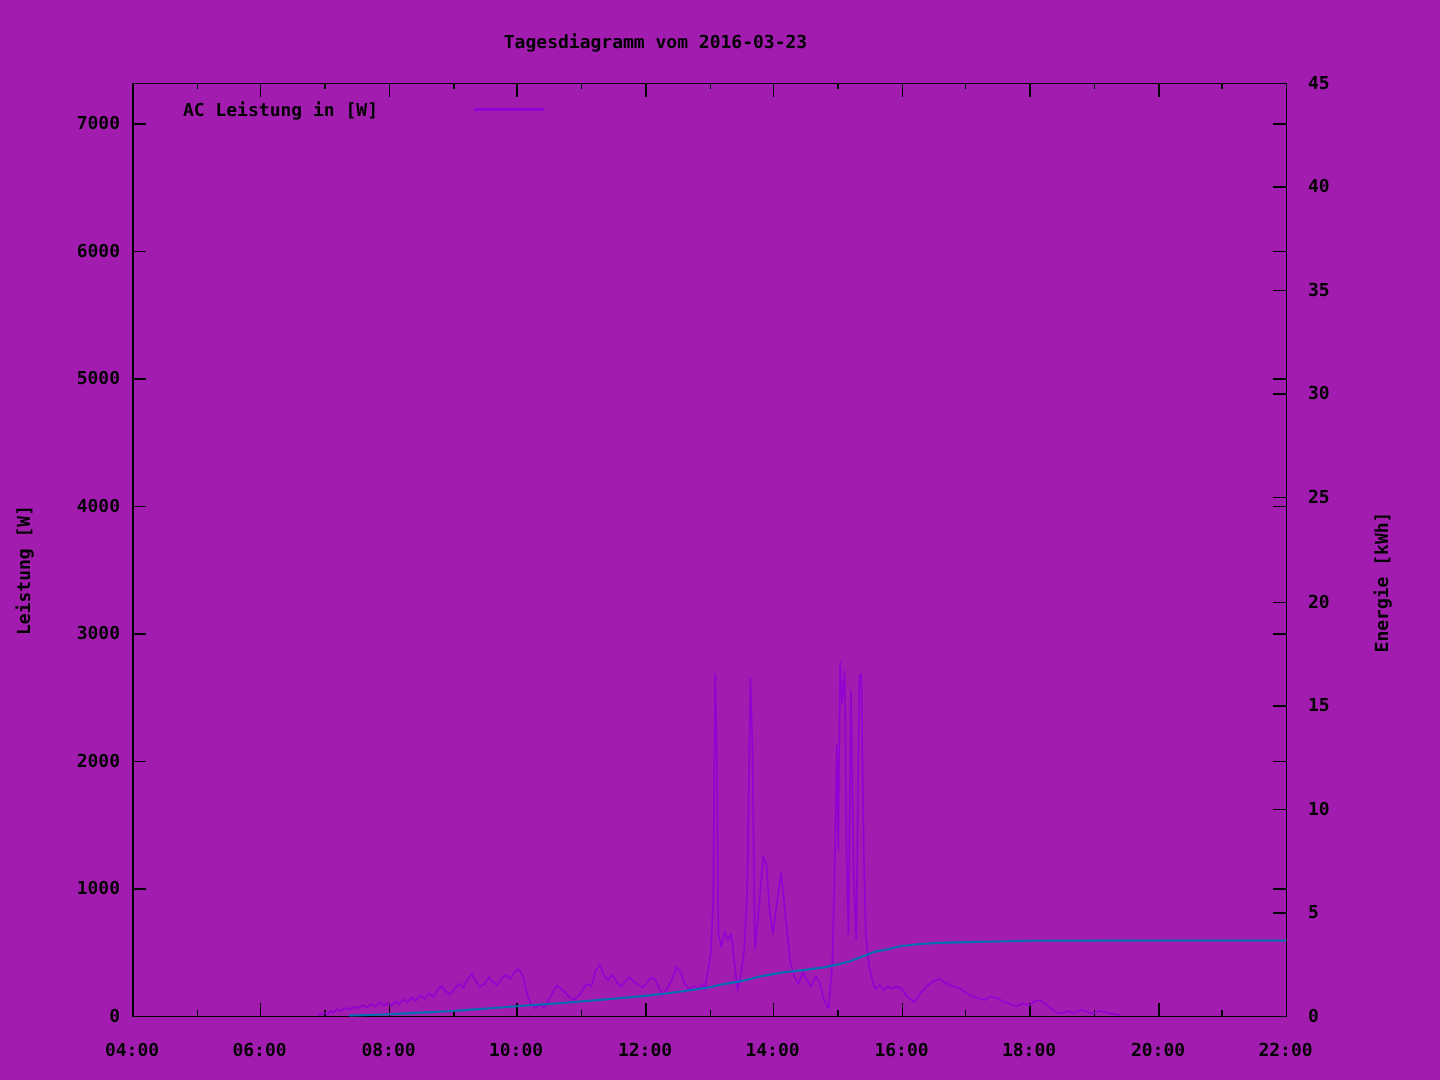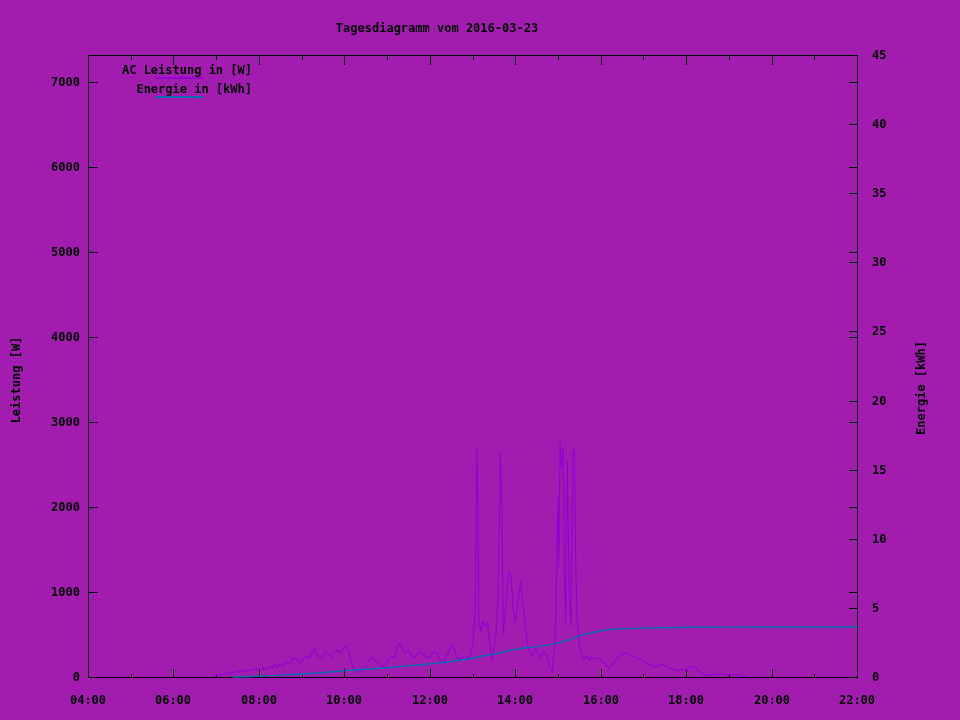--- a/index.html
+++ b/index.html
@@ -2,21 +2,21 @@
 <html><head>
 <meta charset="utf-8">
 <style>
   html,body{margin:0;padding:0;background:#ffffff;}
   body{width:960px;height:720px;font-family:"DejaVu Sans Mono",monospace;font-weight:bold;color:#000;}
   .chart{position:relative;width:960px;height:720px;background:#a21caf;overflow:hidden;}
   .title{position:absolute;top:21px;left:437px;transform:translateX(-50%);font-size:12px;white-space:nowrap;}
   .ylabel{position:absolute;left:16px;top:380px;transform:translate(-50%,-50%) rotate(-90deg);font-size:12px;white-space:nowrap;}
   .y2label{position:absolute;left:921px;top:388px;transform:translate(-50%,-50%) rotate(-90deg);font-size:12px;white-space:nowrap;}
   .legend{position:absolute;left:92px;top:63px;}
-  .legend-row{display:flex;align-items:flex-start;height:19px;flex-direction:column;}
+  .legend-row{display:flex;align-items:center;height:19px;}
   .legend-label{display:inline-block;width:160px;text-align:right;font-size:12px;white-space:pre;}
   .legend-line{display:inline-block;width:47px;height:2px;margin-left:64px;}
   svg.plot{position:absolute;left:0;top:0;}
   svg text{font-family:"DejaVu Sans Mono",monospace;font-weight:bold;font-size:12px;fill:#000;}
 </style>
 </head>
 <body>
 
 <div class="chart">
   <div class="title">Tagesdiagramm vom 2016-03-23</div>
@@ -119,18 +119,14 @@
       <text x="872" y="59" text-anchor="start">45</text>
       <polyline points="212.7,676.6 216.2,675.3 218.3,676.2 220.4,674.0 222.6,674.9 224.7,672.8 226.8,674.0 230.3,671.9 233.3,673.2 236.2,671.1 238.8,672.3 241.8,670.2 244.8,671.5 247.4,669.4 250.3,671.1 253.3,668.5 255.9,670.2 258.9,668.9 261.0,670.6 263.2,667.7 266.2,669.4 268.7,666.4 271.7,668.1 274.7,665.1 277.3,667.2 280.3,663.4 283.2,666.0 285.8,662.1 288.8,664.7 291.8,660.0 294.3,657.5 297.3,660.9 300.3,663.0 302.9,659.2 305.9,655.8 308.9,658.7 311.4,653.2 314.4,649.0 317.4,654.9 320.0,657.9 323.0,655.8 326.0,651.5 328.5,654.5 331.5,657.0 334.5,652.4 337.1,649.8 340.1,652.8 343.1,648.1 345.6,646.0 348.6,650.7 351.6,663.4 354.2,669.4 357.2,672.3 360.1,669.8 362.7,671.9 365.7,666.8 368.7,661.3 371.2,657.0 374.2,659.2 377.2,662.1 379.8,665.1 382.8,666.8 385.8,663.8 388.3,660.4 391.3,656.2 394.3,657.5 396.9,647.3 399.9,643.4 402.9,650.7 405.4,653.2 408.4,649.8 411.4,655.3 414.0,657.9 417.0,654.1 420.0,651.5 422.5,654.5 425.5,656.6 428.5,658.3 431.1,655.3 434.0,651.5 437.0,653.2 439.6,659.6 442.6,663.0 445.6,657.5 448.1,652.8 451.1,644.7 454.1,649.0 456.7,656.2 459.7,660.0 462.7,657.0 465.2,659.2 468.2,655.8 469.5,660.0 471.2,651.5 473.8,636.2 475.5,600.5 476.8,449.3 478.1,515.6 478.9,622.6 481.0,631.1 483.2,620.9 485.3,626.9 487.5,622.6 489.6,641.3 491.7,660.0 493.9,649.8 496.0,634.5 498.1,596.3 500.3,452.7 501.6,498.6 503.3,632.8 505.8,607.3 508.8,570.8 511.0,576.7 513.1,607.3 515.2,622.6 518.2,600.5 520.8,581.8 523.8,612.4 526.8,640.5 529.3,650.7 532.3,655.8 535.3,648.1 537.9,653.2 540.9,657.5 543.8,650.7 546.4,654.9 549.4,666.8 552.4,672.3 555.0,640.5 556.7,566.5 557.9,496.9 558.8,566.5 560.1,441.6 561.4,468.8 563.1,447.6 564.4,568.2 565.6,622.6 567.3,460.3 569.1,583.5 570.8,626.0 572.9,451.8 574.2,449.3 575.9,570.8 577.2,622.6 579.3,643.0 581.4,653.2 583.6,659.2 586.6,656.6 589.1,660.0 592.1,657.5 595.1,659.2 597.7,657.9 600.7,658.7 604.9,664.3 609.2,668.1 613.5,662.6 617.8,657.5 622.0,654.1 626.3,652.8 630.6,655.3 634.8,657.5 639.1,658.7 643.4,661.3 647.7,664.3 651.9,665.5 656.2,666.8 660.5,664.3 664.8,665.5 669.0,667.7 673.3,669.4 677.6,671.1 681.8,668.9 686.1,670.2 690.4,667.2 693.4,666.8 696.8,668.9 700.2,671.9 703.2,674.5 707.5,675.7 711.7,674.0 716.0,675.3 720.3,673.2 724.6,674.5 728.8,675.7 733.1,674.0 737.4,674.9 742.9,676.2 746.8,676.6" fill="none" stroke="#9400d3" stroke-width="1.1" stroke-linejoin="round" stroke-linecap="round"></polyline>
       <polyline points="233.3,677.0 246.1,676.7 258.9,676.2 271.7,675.6 284.5,674.9 301.6,674.0 314.4,673.1 327.2,672.2 344.3,670.8 357.2,669.8 370.0,669.0 387.1,667.7 399.9,666.6 412.7,665.5 429.8,663.9 442.6,662.5 455.4,660.8 472.5,658.3 481.0,656.3 489.6,654.9 498.1,653.2 506.7,651.0 515.2,649.4 523.8,648.0 536.6,646.6 549.4,644.9 557.9,643.1 566.5,640.8 575.0,637.6 583.6,634.4 592.1,632.8 600.7,630.7 613.5,629.3 626.3,628.6 643.4,628.1 664.8,627.7 686.1,627.2 728.8,627.1 771.6,627.0 814.3,627.0 857.0,627.0" fill="none" stroke="#0072b2" stroke-width="1.4" stroke-linejoin="round" stroke-linecap="round"></polyline>
     </svg>
 
   <div class="legend">
     <div class="legend-row">
       <span class="legend-label">AC Leistung in [W]</span>
       <span class="legend-line" style="background: rgb(148, 0, 211);"></span>
     </div>
-    <div class="legend-row">
-      <span class="legend-label">Energie in [kWh]</span>
-      <span class="legend-line" style="background: rgb(0, 114, 178);"></span>
-    </div>
   </div>
 </div>
 
 </body></html>

